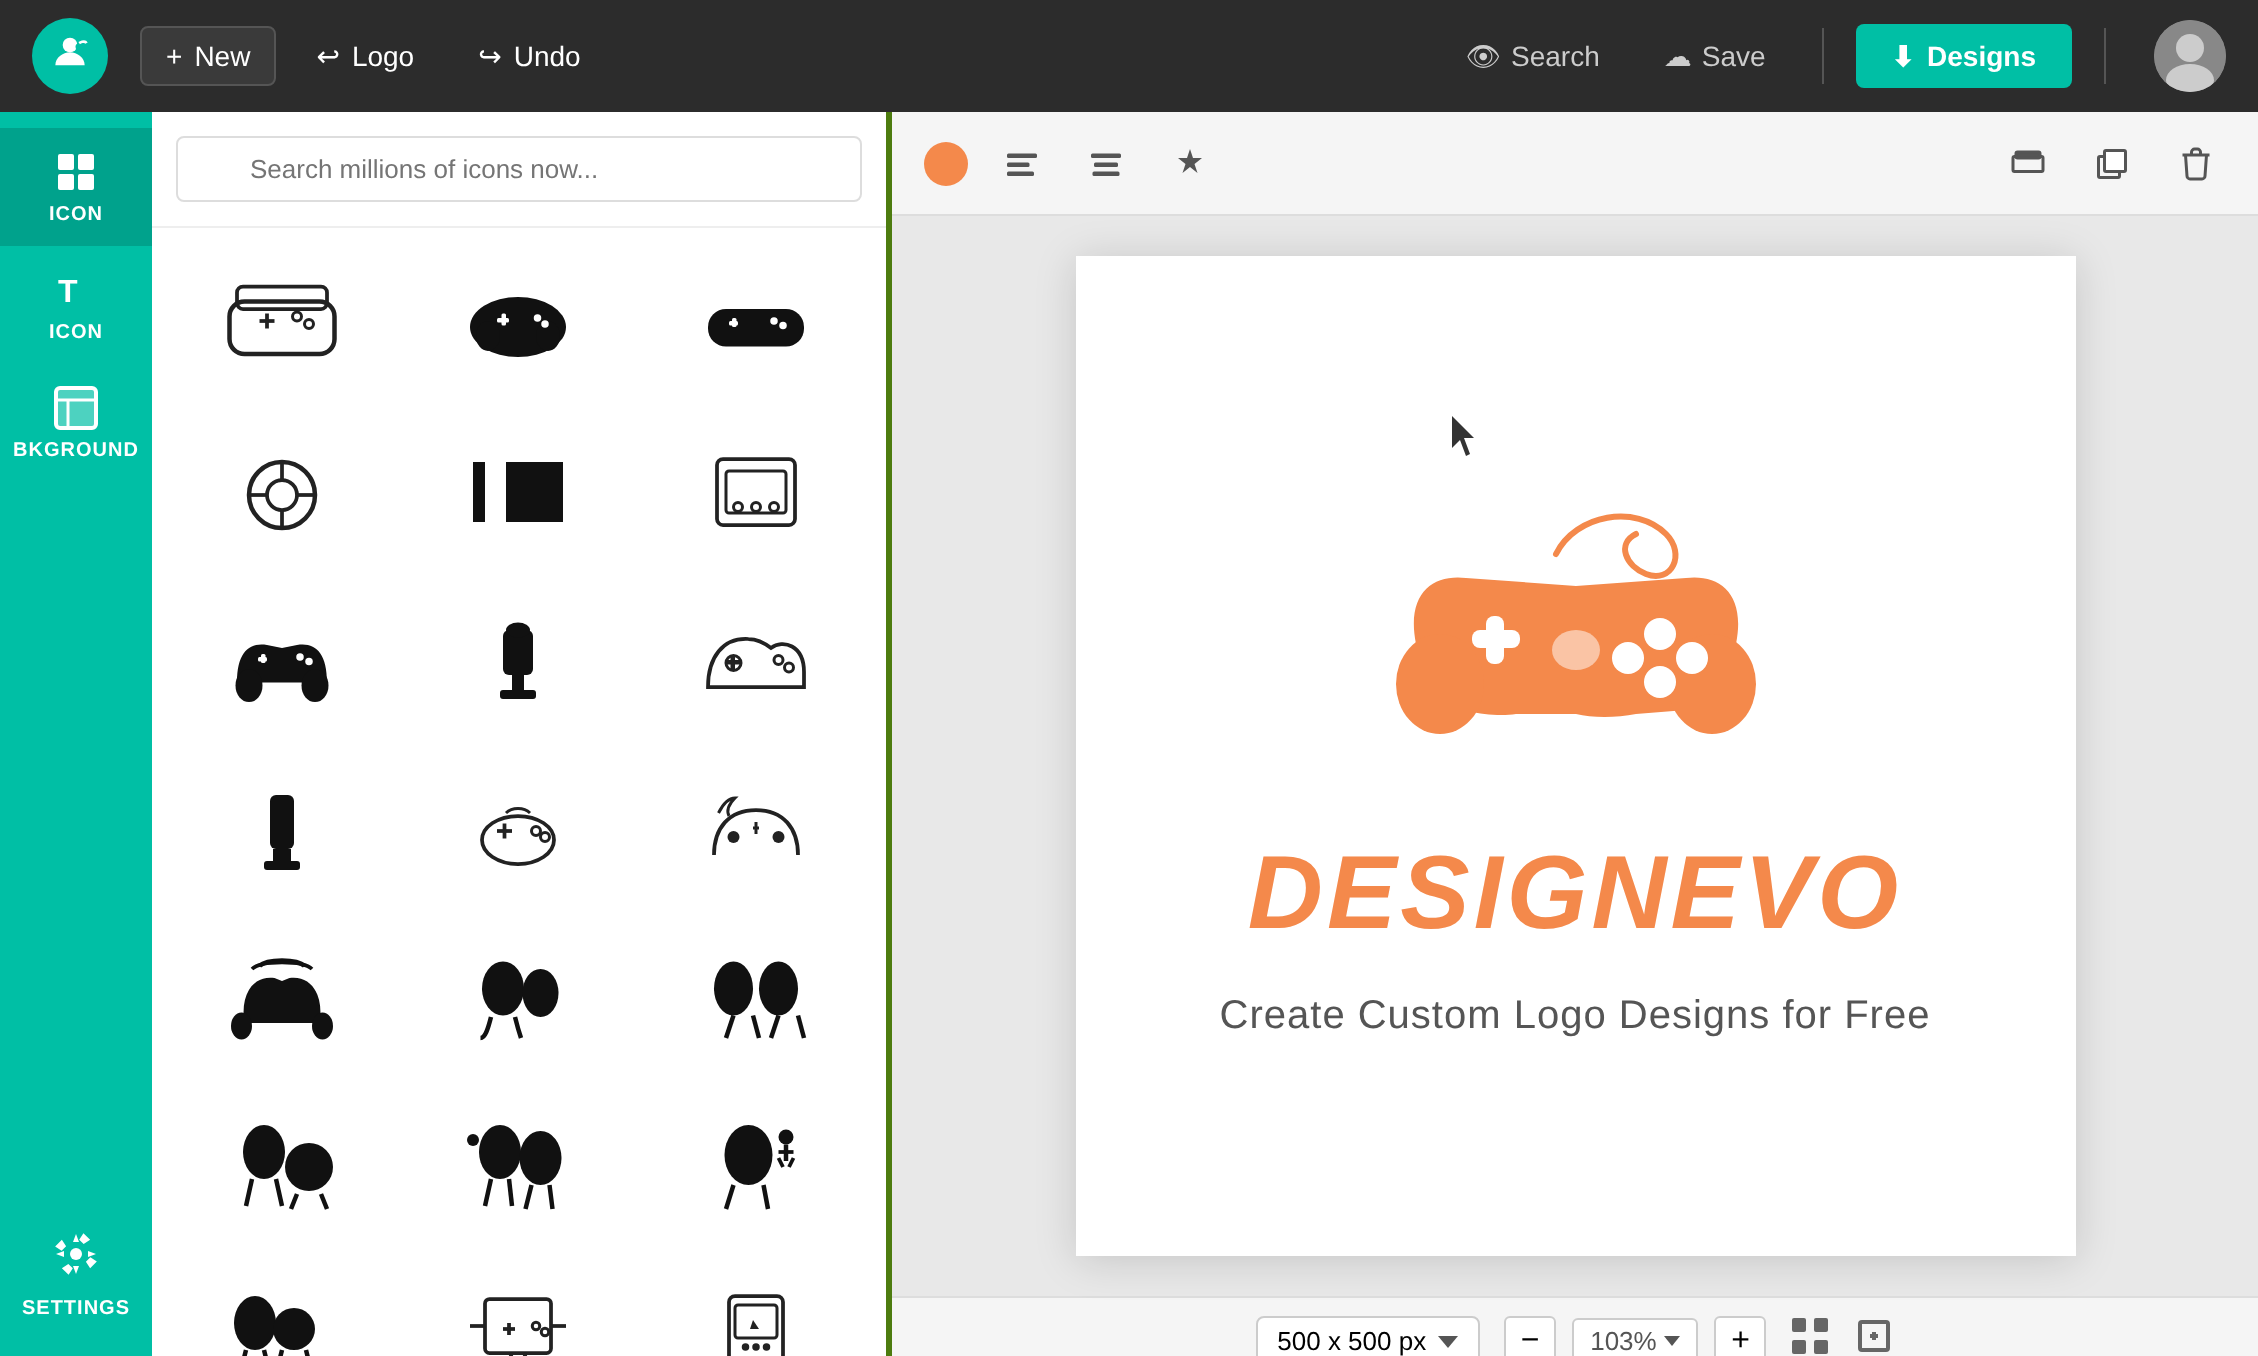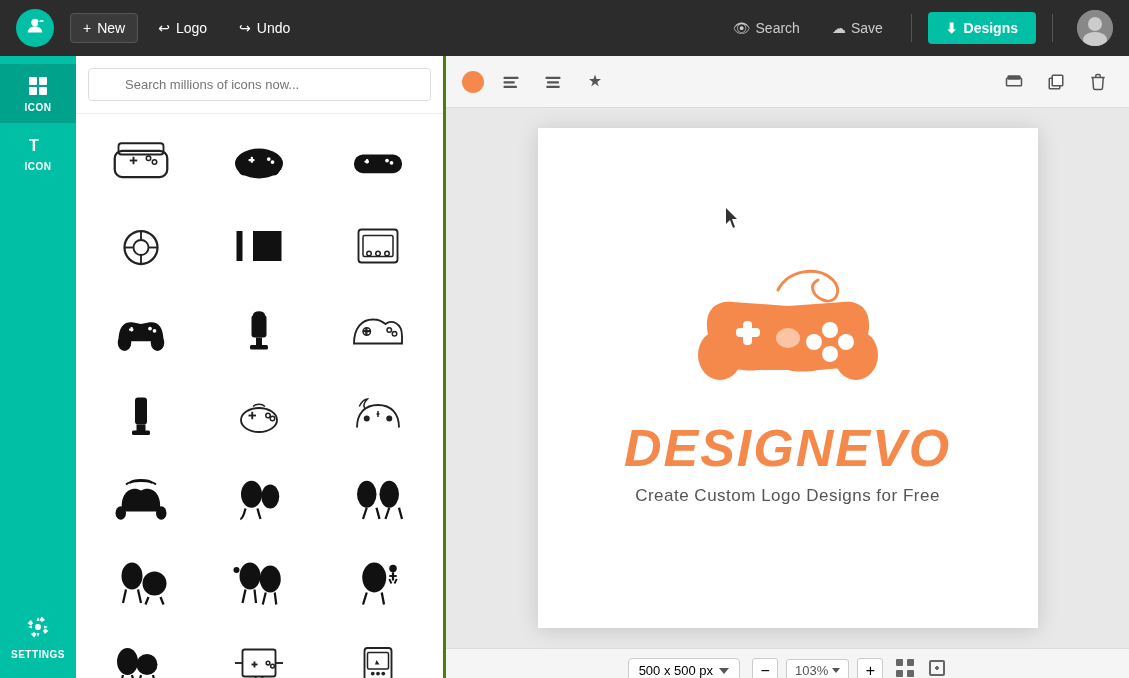--- a/index.html
+++ b/index.html
@@ -211,32 +211,32 @@
       display: flex;
       flex-direction: column;
       align-items: center;
       justify-content: center;
       position: relative;
     }
     .logo-image {
       display: flex;
       flex-direction: column;
       align-items: center;
-      gap: 8px;
+      gap: 20px;
       justify-content: flex-end;
     }
     .logo-text-primary {
       font-size: 52px;
       font-weight: 900;
       color: #f4894b;
       letter-spacing: 2px;
       font-style: italic;
     }
     .logo-text-secondary {
-      font-size: 17px;
+      font-size: 20px;
       color: #555;
       letter-spacing: 0.5px;
     }
     .canvas-bottom-bar {
       background: #f5f5f5;
       height: 44px;
       display: flex;
       align-items: center;
       justify-content: center;
       gap: 12px;
@@ -346,20 +346,28 @@
           <rect x="13" y="13" width="8" height="8" rx="1"></rect>
         </svg>
       <span>ICON</span>
     </div>
     <div class="sidebar-item">
       <svg viewBox="0 0 24 24" fill="white">
           <text x="3" y="18" font-size="16" font-weight="bold" fill="white">T</text>
         </svg>
       <span>ICON</span>
     </div>
+    <div class="sidebar-item">
+      <svg viewBox="0 0 24 24" fill="white">
+          <rect x="2" y="2" width="20" height="20" rx="2" fill="rgba(255,255,255,0.3)" stroke="white" stroke-width="2"></rect>
+          <line x1="2" y1="8" x2="22" y2="8" stroke="white" stroke-width="1.5"></line>
+          <line x1="8" y1="8" x2="8" y2="22" stroke="white" stroke-width="1.5"></line>
+        </svg>
+      <span>BKGROUND</span>
+    </div>
     <div class="sidebar-item sidebar-settings">
       <svg viewBox="0 0 24 24" fill="white">
           <circle cx="12" cy="12" r="3"></circle>
           <path d="M12 2L13.5 6H10.5L12 2Z M12 22L13.5 18H10.5L12 22Z M2 12L6 10.5V13.5L2 12Z M22 12L18 10.5V13.5L22 12Z M4.93 4.93L7.05 8.17L4.82 10.4L1.58 8.28L4.93 4.93Z M19.07 19.07L16.95 15.83L19.18 13.6L22.42 15.72L19.07 19.07Z M4.93 19.07L8.17 16.95L10.4 19.18L8.28 22.42L4.93 19.07Z M19.07 4.93L15.83 7.05L13.6 4.82L15.72 1.58L19.07 4.93Z" fill="white"></path>
         </svg>
       <span>SETTINGS</span>
     </div>
   </div>
 
   <div class="icon-panel">

